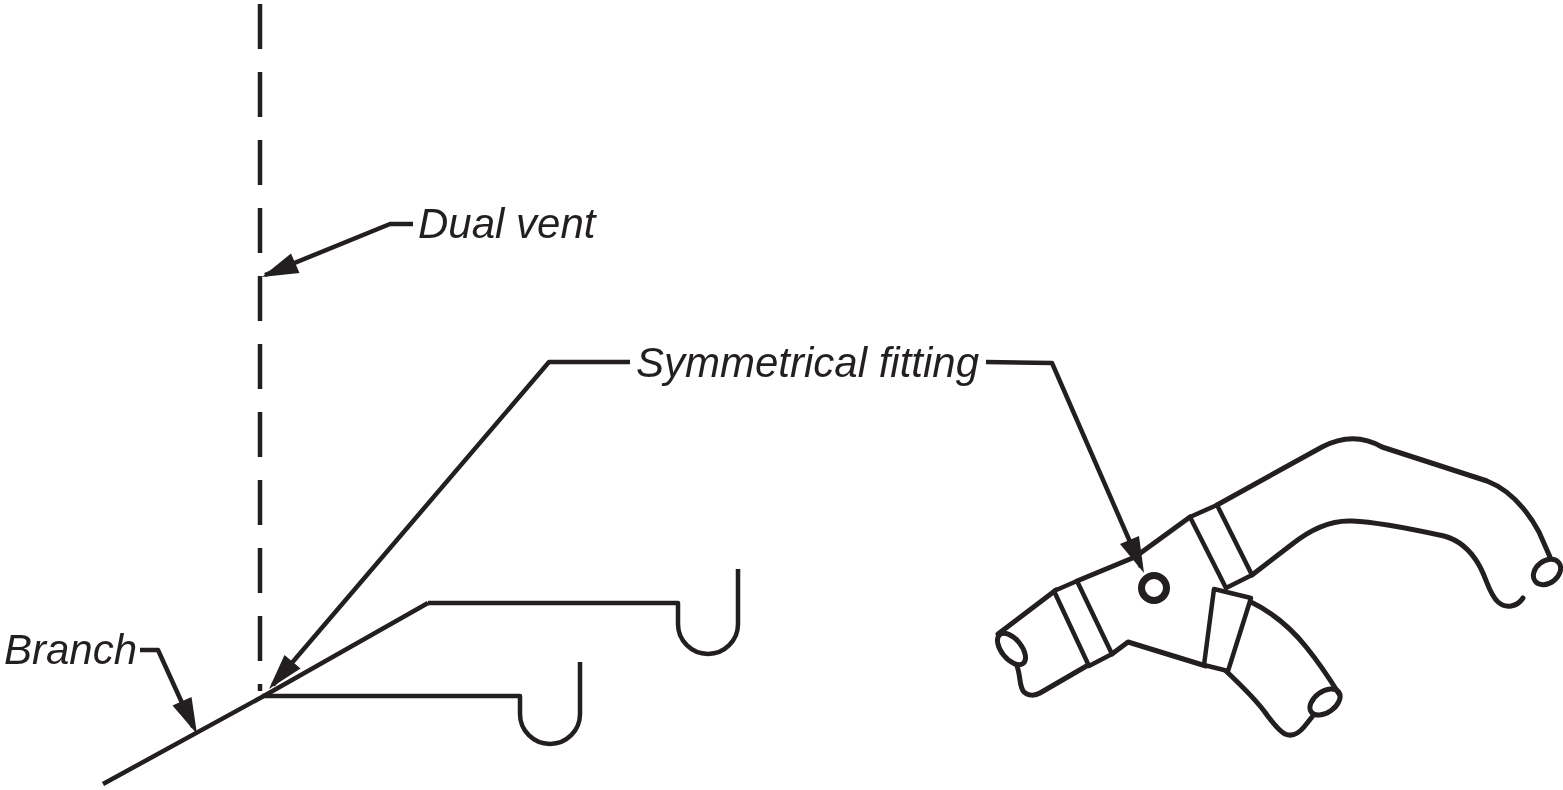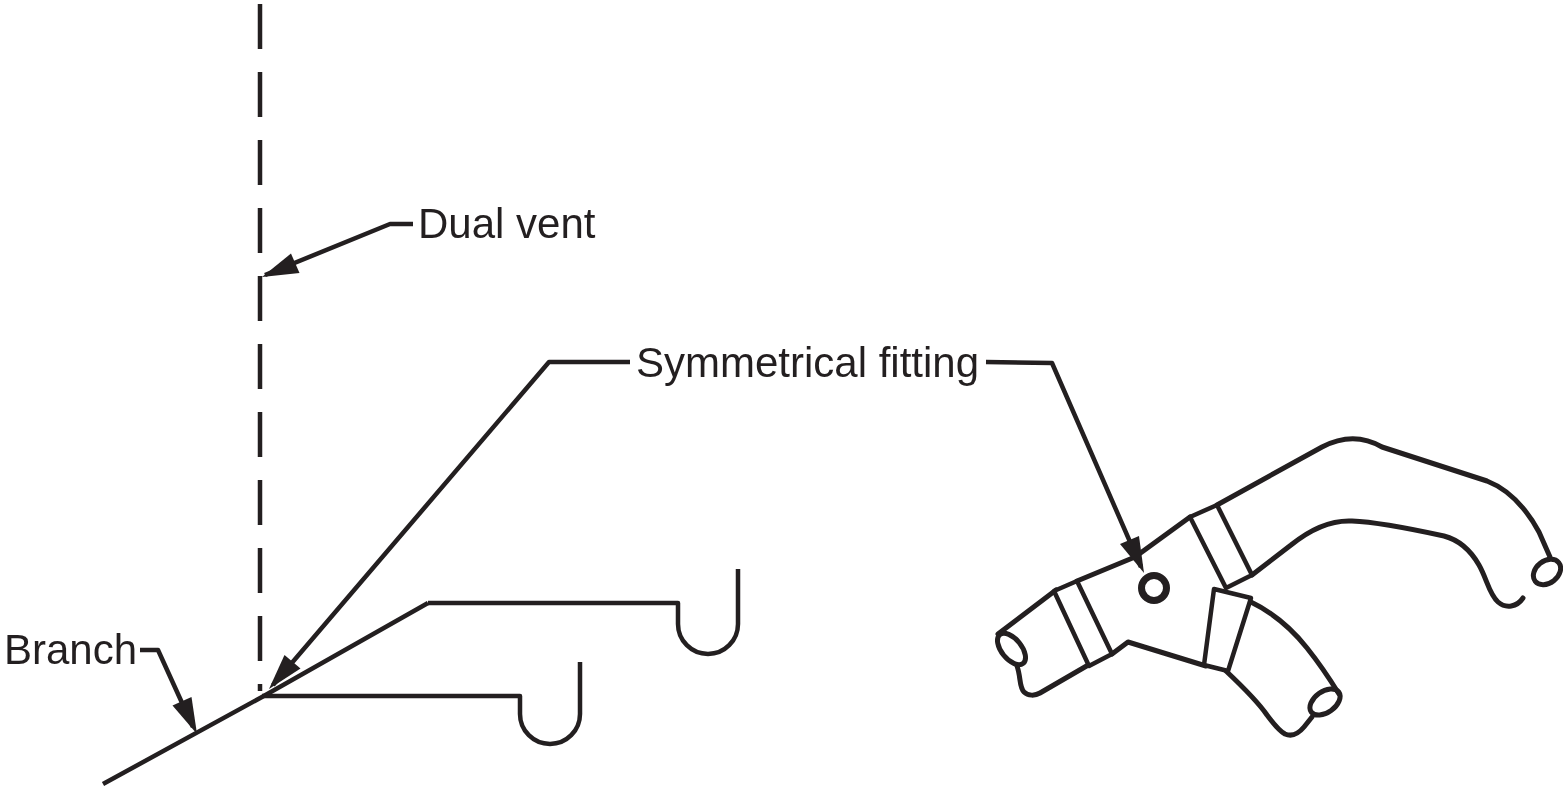--- a/index.html
+++ b/index.html
@@ -5,20 +5,21 @@
   html, body {
     margin: 0;
     padding: 0;
     background: #ffffff;
   }
   .page {
     width: 1563px;
     height: 790px;
     background: #ffffff;
     overflow: hidden;
+    font-style: italic;
   }
   svg { display: block; }
   .ln {
     stroke: #231f20;
     stroke-width: 4.5;
     fill: none;
     stroke-linejoin: round;
   }
   .fit {
     stroke: #231f20;

